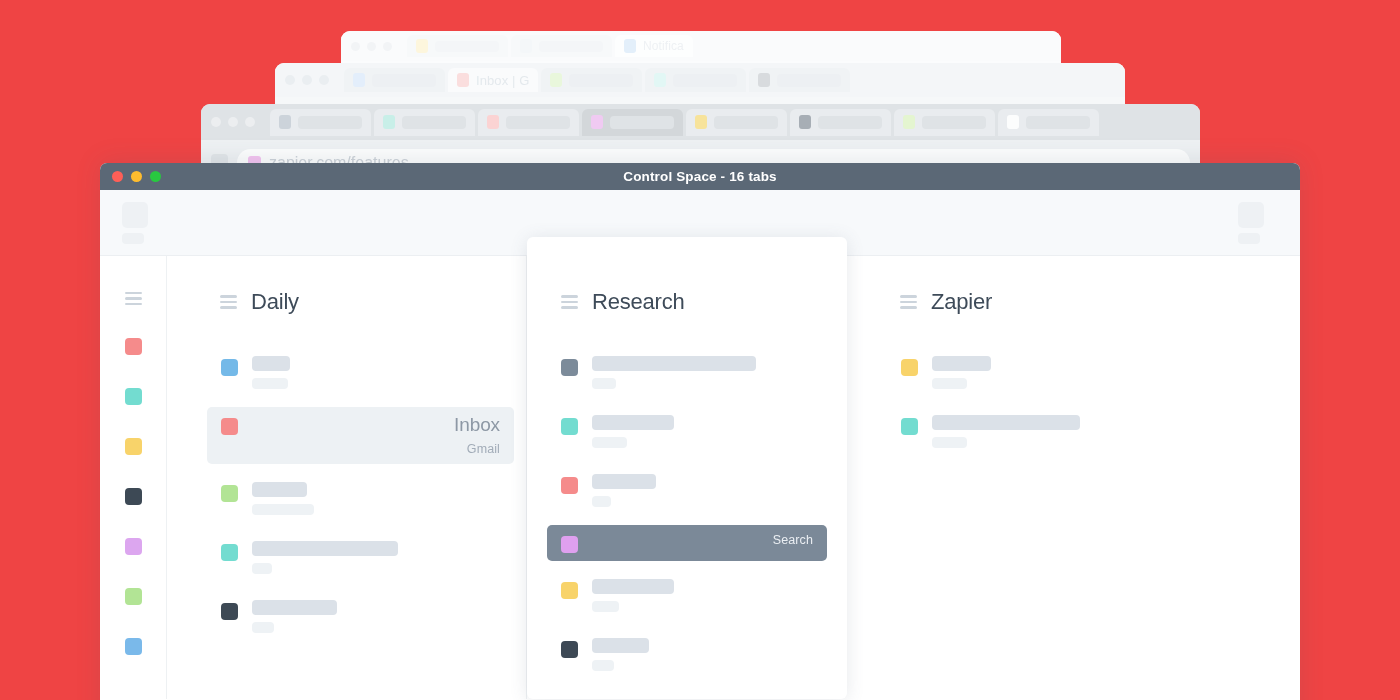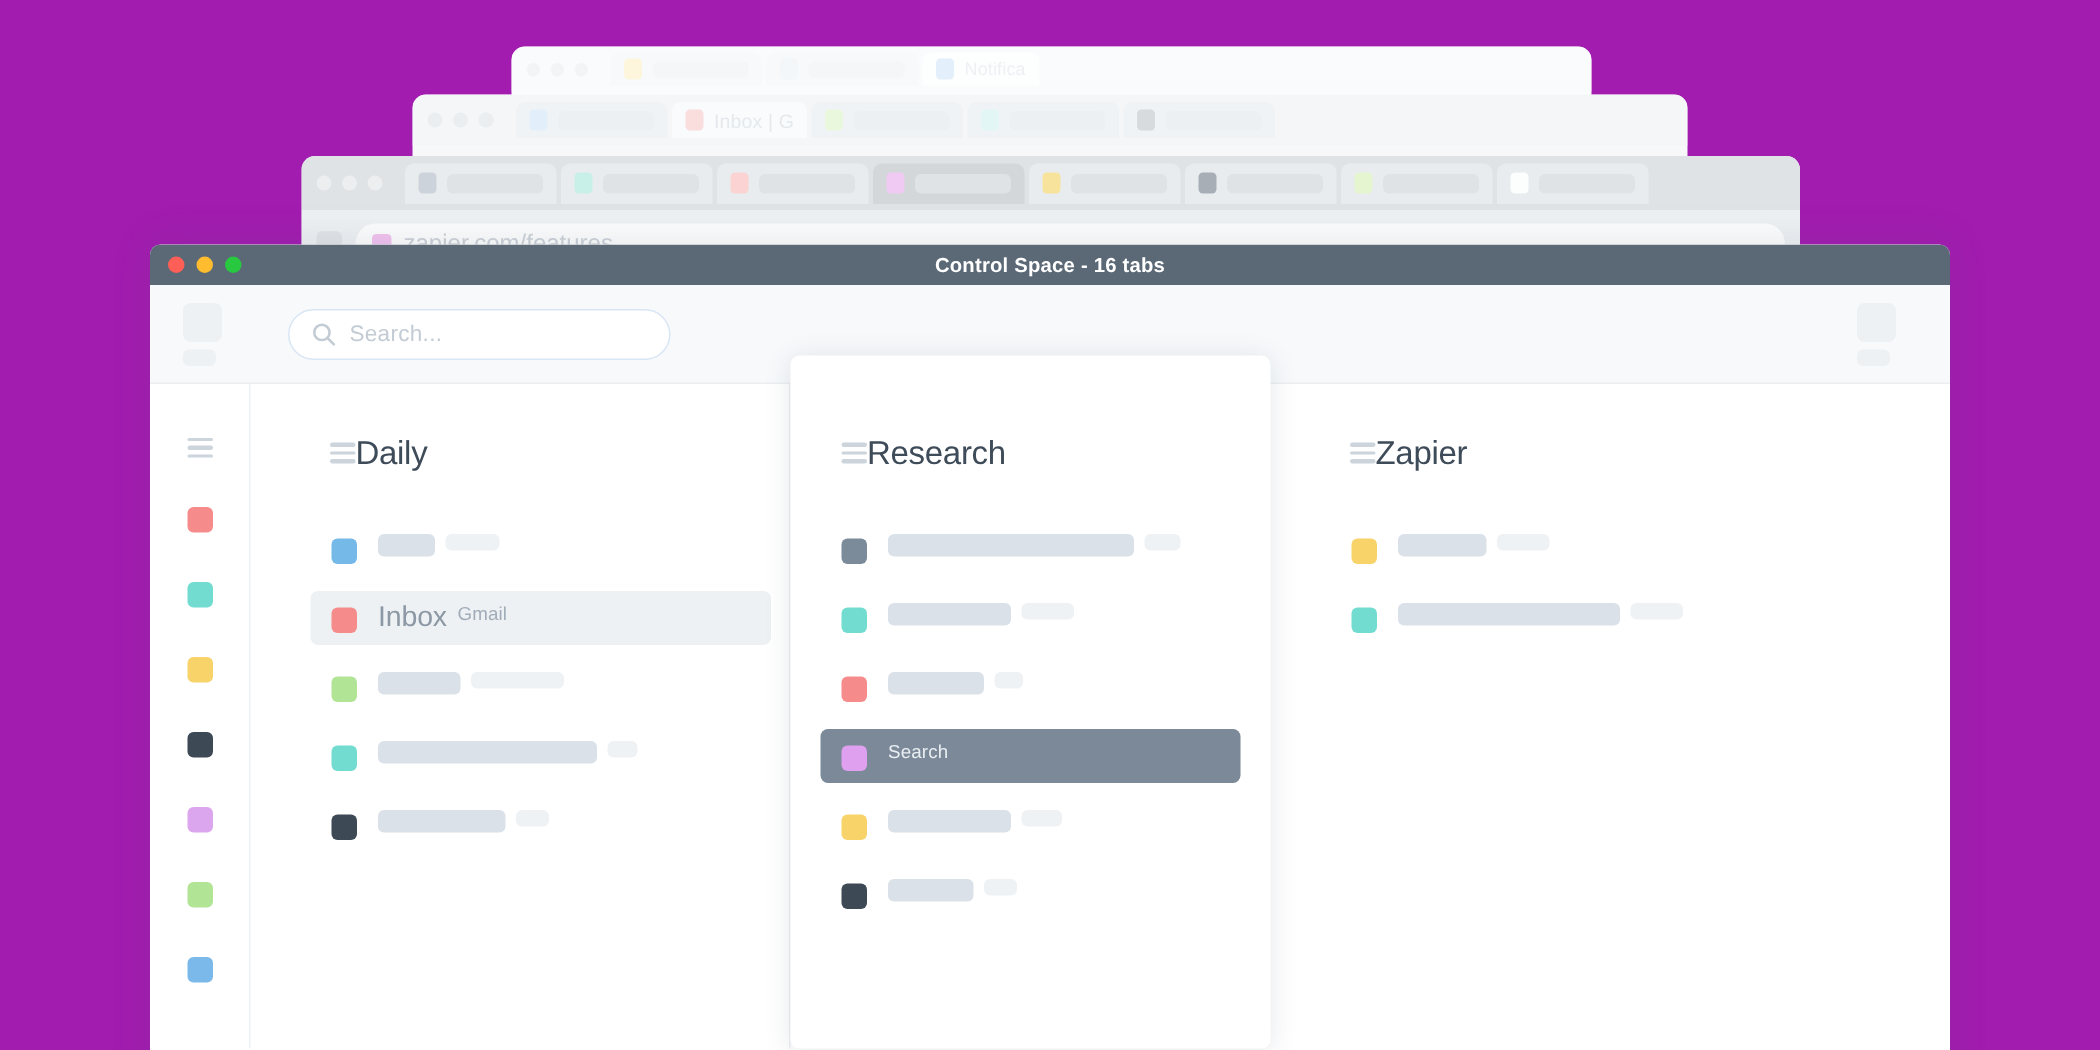--- a/index.html
+++ b/index.html
@@ -9,21 +9,21 @@
     height: 700px;
     overflow: hidden;
     background: #ffffff;
     font-family: "Liberation Sans", sans-serif;
   }
 
   #stage {
     position: relative;
     width: 1400px;
     height: 700px;
-    background: #a21caf;
+    background: #ef4444;
     text-align: right;
   }
 
   
   .bg-window {
     position: absolute;
     border-radius: 9px 9px 0 0;
     overflow: hidden;
   }
 
@@ -212,20 +212,21 @@
     box-shadow: 0 2px 18px rgba(80,95,115,.14);
     margin-top: -19px;
     padding-top: 52px;
     z-index: 3;
   }
   .column.last { width: 360px; }
 
   .col-head {
     display: flex;
     align-items: center;
+    gap: 14px;
     padding-left: 53px;
     margin-bottom: 33px;
   }
   .col-title {
     font-size: 22px;
     color: #3e4b59;
     letter-spacing: -.2px;
   }
   .column.raised .col-head { padding-left: 34px; }
 
@@ -246,21 +247,21 @@
   }
   .column.raised .row { margin-left: 20px; margin-right: 20px; padding-left: 14px; }
   .column.plain .row, .column.last .row { margin-left: 40px; padding-left: 14px; }
 
   .row.hovered   { background: #edf1f4; }
   .row.hovered-b { background: #e9f0f5; }
   .row.selected  { background: #7b8998; }
 
   .fav { width: 17px; height: 17px; border-radius: 4px; flex: 0 0 auto; margin-top: 3px; }
 
-  .row-body { display: flex; gap: 7px; min-width: 0; flex: 1 1 auto; }
+  .row-body { display: flex; flex-direction: column; gap: 7px; min-width: 0; flex: 1 1 auto; }
   .ph-title { height: 15px; border-radius: 4px; background: #dbe1e8; }
   .ph-sub   { height: 11px; border-radius: 4px; background: #eef2f5; }
 
   .r-title {
     font-size: 19px;
     color: #8d98a5;
     line-height: 1.05;
     letter-spacing: -.1px;
     white-space: nowrap;
   }
@@ -395,27 +396,20 @@
       </div>
       <span id="title-text">Control Space - 16 tabs</span>
     </div>
 
     <div id="toolbar">
       <div id="tb-left">
         <span class="tb-ph-big"></span>
         <span class="tb-ph-small"></span>
       </div>
 
-      <div id="searchbox">
-        <svg width="16" height="16" viewBox="0 0 16 16">
-          <circle cx="6.6" cy="6.6" r="5.1" fill="none" stroke="#c3cbd4" stroke-width="1.7"></circle>
-          <line x1="10.5" y1="10.5" x2="14.6" y2="14.6" stroke="#c3cbd4" stroke-width="1.7" stroke-linecap="round"></line>
-        </svg>
-        <span id="search-placeholder">Search...</span>
-      </div>
 
       <div id="tb-right">
         <span class="tb-ph-big"></span>
         <span class="tb-ph-small"></span>
       </div>
     </div>
 
     <div id="body">
       <div id="rail">
         <span class="burger" id="rail-menu">

